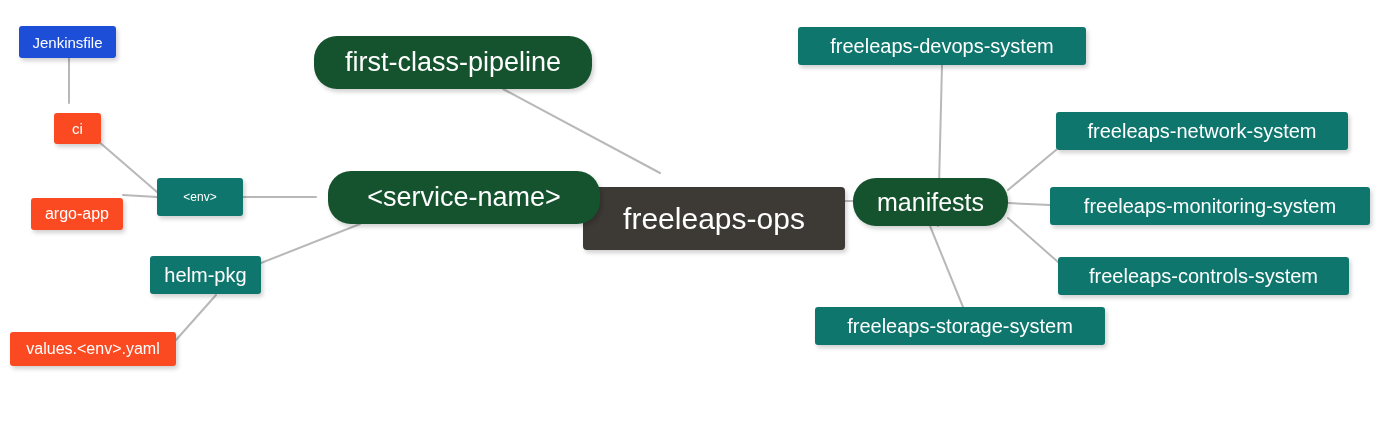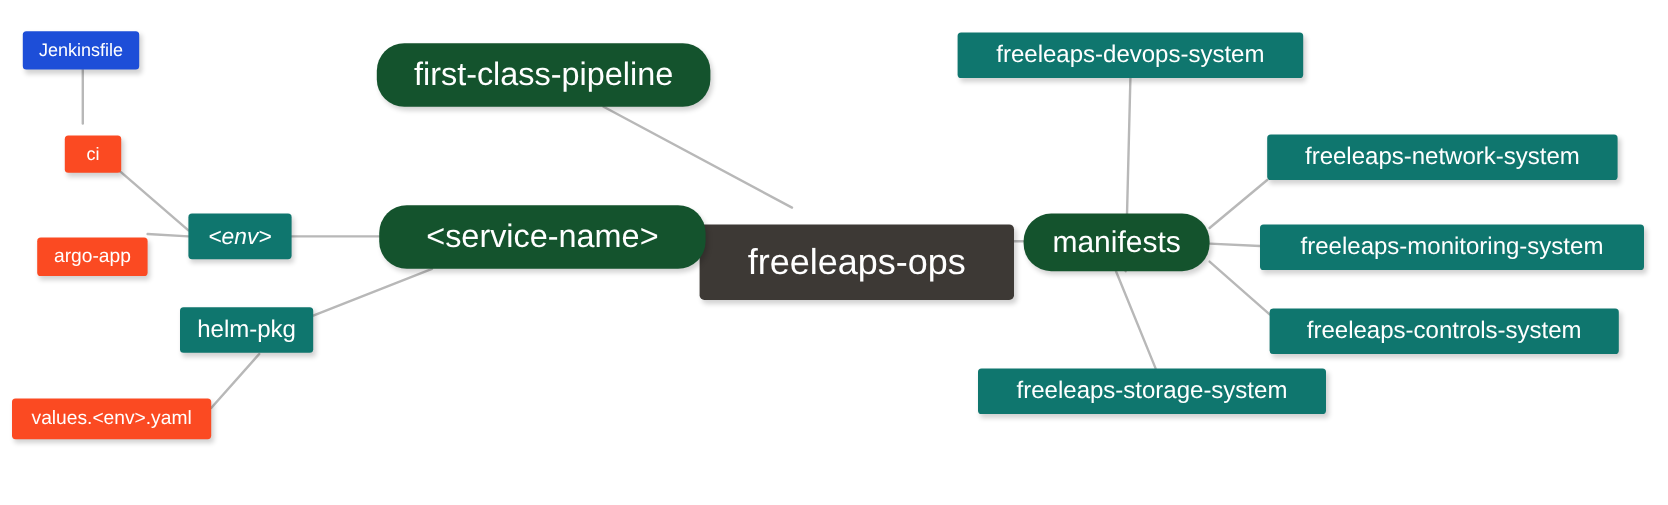--- a/index.html
+++ b/index.html
@@ -61,23 +61,23 @@
       <line x1="845" y1="201" x2="853" y2="201" stroke="#b8b8b8" stroke-width="2" stroke-linecap="round"></line>
       <line x1="938" y1="226" x2="942" y2="65" stroke="#b8b8b8" stroke-width="2" stroke-linecap="round"></line>
       <line x1="1008" y1="190" x2="1056" y2="150" stroke="#b8b8b8" stroke-width="2" stroke-linecap="round"></line>
       <line x1="1008" y1="203" x2="1050" y2="205" stroke="#b8b8b8" stroke-width="2" stroke-linecap="round"></line>
       <line x1="1008" y1="218" x2="1058" y2="262" stroke="#b8b8b8" stroke-width="2" stroke-linecap="round"></line>
       <line x1="930" y1="226" x2="963" y2="307" stroke="#b8b8b8" stroke-width="2" stroke-linecap="round"></line>
     </svg>
   <div id="node-layer">
       <div class="node n-root" style="left: 583px; top: 173px; width: 262px; height: 63px; font-size: 30px; margin-top: 14px;">freeleaps-ops</div>
       <div class="node n-blue" style="left: 314px; top: 36px; width: 278px; height: 53px; font-size: 27px;">first-class-pipeline</div>
-      <div class="node n-blue" style="left: 316px; top: 171px; width: 272px; height: 53px; font-size: 27px;">&lt;service-name&gt;</div>
+      <div class="node n-blue" style="left: 328px; top: 171px; width: 272px; height: 53px; font-size: 27px;">&lt;service-name&gt;</div>
       <div class="node n-blue" style="left: 853px; top: 178px; width: 155px; height: 48px; font-size: 25px;">manifests</div>
-      <div class="node n-green" style="left: 157px; top: 178px; width: 86px; height: 38px; font-size: 19px; font-style: italic;">&lt;env&gt;</div>
+      <div class="node n-green" style="left: 157px; top: 178px; width: 86px; height: 38px; font-size: 12px;">&lt;env&gt;</div>
       <div class="node n-green" style="left: 150px; top: 256px; width: 111px; height: 38px; font-size: 20px;">helm-pkg</div>
       <div class="node n-orange" style="left: 19px; top: 26px; width: 97px; height: 32px; font-size: 15px;">Jenkinsfile</div>
       <div class="node n-red" style="left: 54px; top: 85px; width: 47px; height: 31px; font-size: 15px; margin-top: 28px;">ci</div>
       <div class="node n-red" style="left: 31px; top: 178px; width: 92px; height: 32px; font-size: 16px; margin-top: 20px;">argo-app</div>
       <div class="node n-red" style="left: 10px; top: 332px; width: 166px; height: 34px; font-size: 16px;">values.&lt;env&gt;.yaml</div>
       <div class="node n-green" style="left: 798px; top: 27px; width: 288px; height: 38px; font-size: 20px;">freeleaps-devops-system</div>
       <div class="node n-green" style="left: 1056px; top: 112px; width: 292px; height: 38px; font-size: 20px;">freeleaps-network-system</div>
       <div class="node n-green" style="left: 1050px; top: 187px; width: 320px; height: 38px; font-size: 20px;">freeleaps-monitoring-system</div>
       <div class="node n-green" style="left: 1058px; top: 257px; width: 291px; height: 38px; font-size: 20px;">freeleaps-controls-system</div>
       <div class="node n-green" style="left: 815px; top: 307px; width: 290px; height: 38px; font-size: 20px;">freeleaps-storage-system</div>

